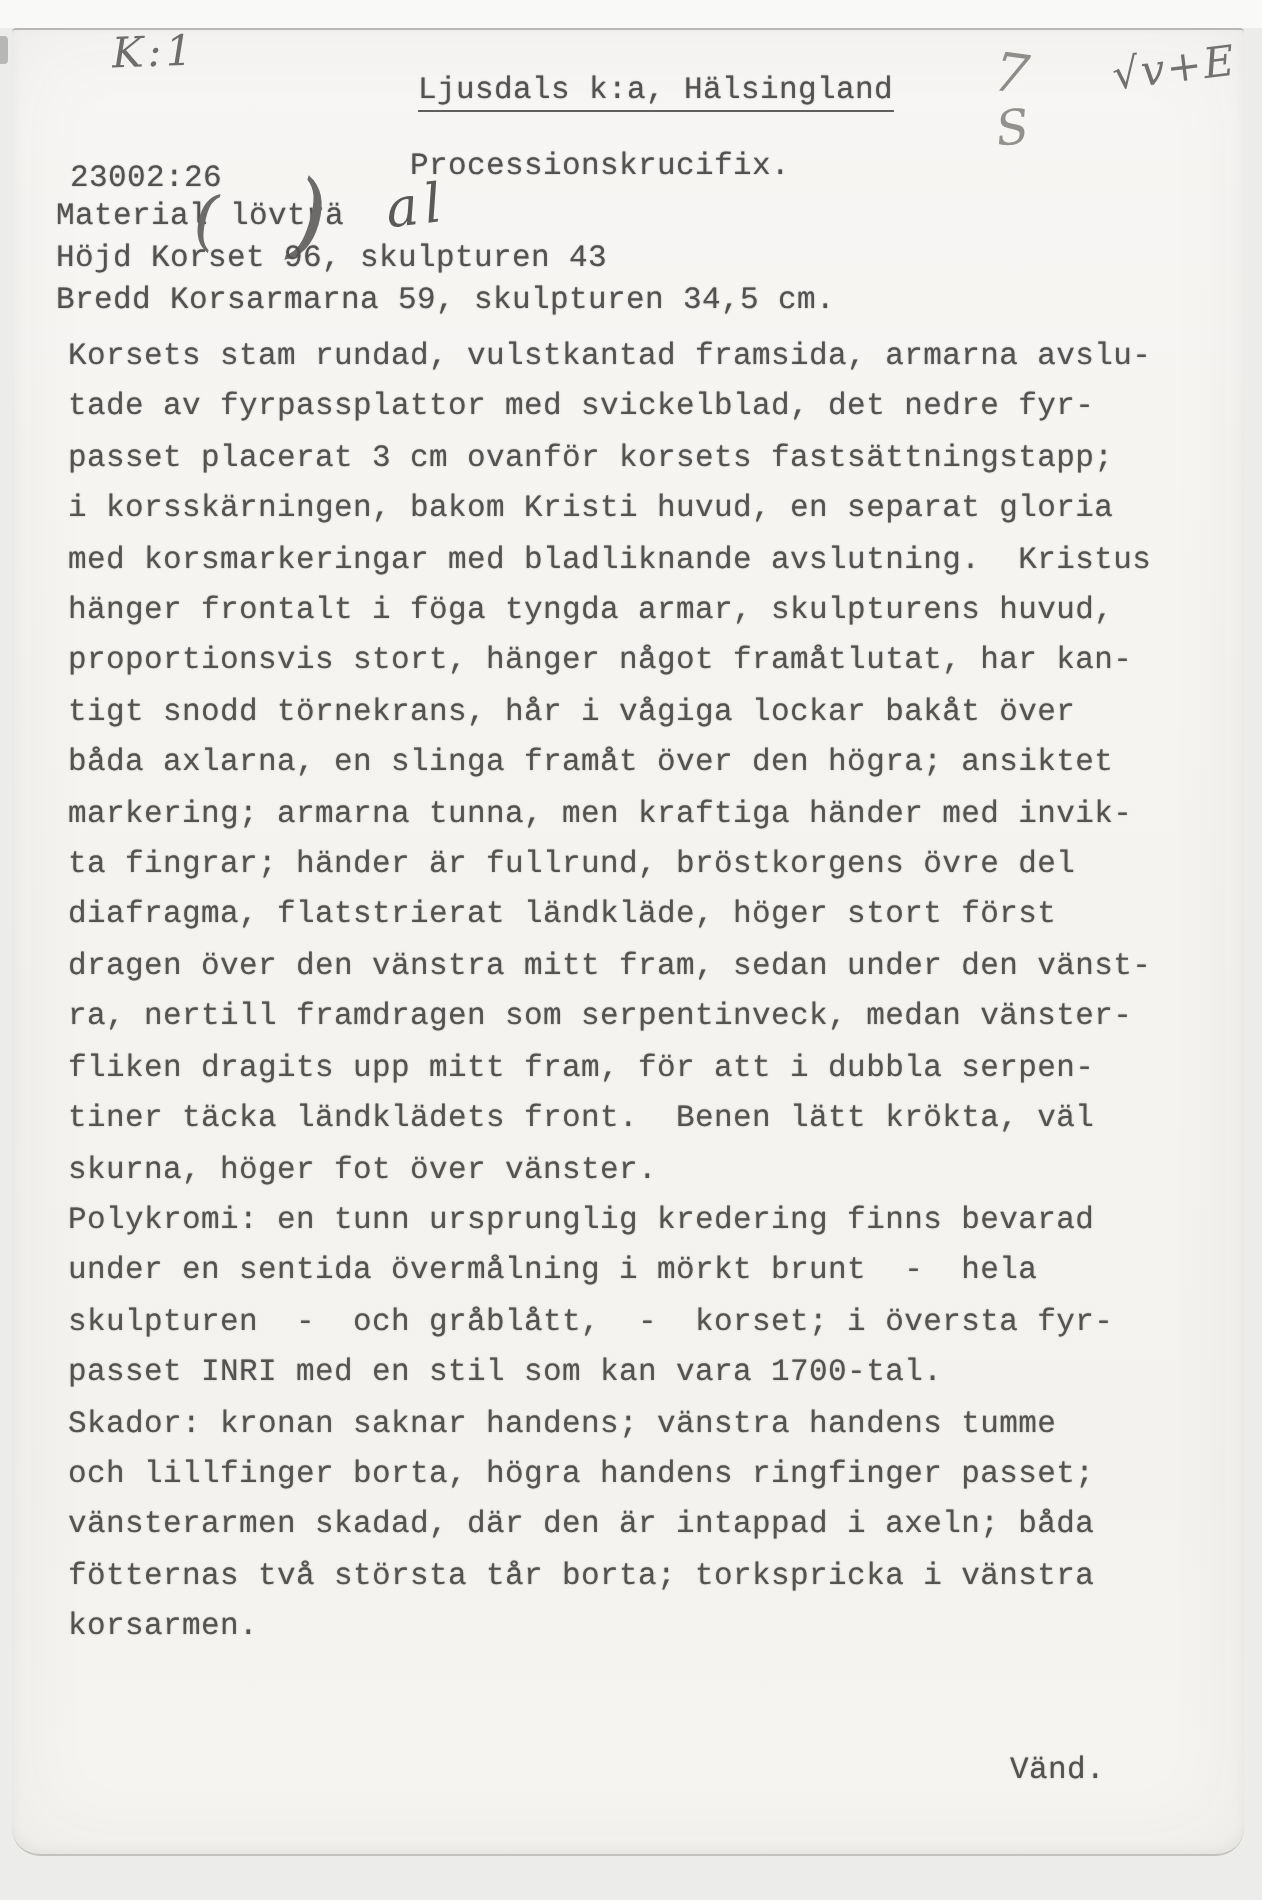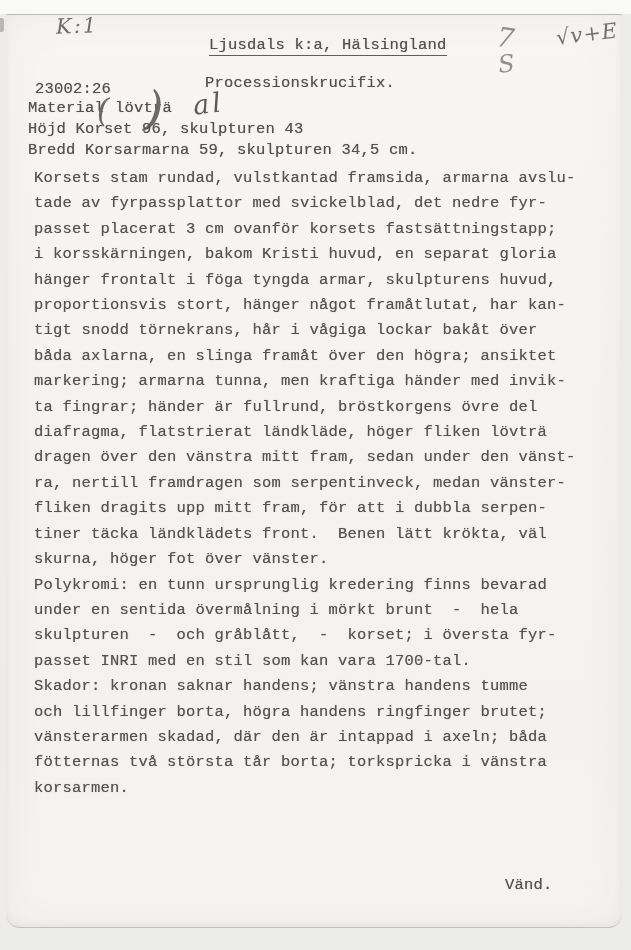--- a/index.html
+++ b/index.html
@@ -136,38 +136,39 @@
   <span class="hand hand-al">al</span>
 
   <span class="typed" style="left:28px;top:120px;">Höjd Korset 96, skulpturen 43</span>
   <span class="typed" style="left:28px;top:141px;">Bredd Korsarmarna 59, skulpturen 34,5 cm.</span>
 
   <div class="body-block">
     <div class="body-line">Korsets stam rundad, vulstkantad framsida, armarna avslu-</div>
     <div class="body-line">tade av fyrpassplattor med svickelblad, det nedre fyr-</div>
     <div class="body-line">passet placerat 3 cm ovanför korsets fastsättningstapp;</div>
     <div class="body-line">i korsskärningen, bakom Kristi huvud, en separat gloria</div>
+    <div class="body-line">med korsmarkeringar med bladliknande avslutning.  Kristus</div>
     <div class="body-line">hänger frontalt i föga tyngda armar, skulpturens huvud,</div>
     <div class="body-line">proportionsvis stort, hänger något framåtlutat, har kan-</div>
     <div class="body-line">tigt snodd törnekrans, hår i vågiga lockar bakåt över</div>
     <div class="body-line">båda axlarna, en slinga framåt över den högra; ansiktet</div>
     <div class="body-line">markering; armarna tunna, men kraftiga händer med invik-</div>
     <div class="body-line">ta fingrar; händer är fullrund, bröstkorgens övre del</div>
-    <div class="body-line">diafragma, flatstrierat ländkläde, höger fliken lövträ</div>
+    <div class="body-line">diafragma, flatstrierat ländkläde, höger stort först</div>
     <div class="body-line">dragen över den vänstra mitt fram, sedan under den vänst-</div>
     <div class="body-line">ra, nertill framdragen som serpentinveck, medan vänster-</div>
     <div class="body-line">fliken dragits upp mitt fram, för att i dubbla serpen-</div>
     <div class="body-line">tiner täcka ländklädets front.  Benen lätt krökta, väl</div>
     <div class="body-line">skurna, höger fot över vänster.</div>
     <div class="body-line">Polykromi: en tunn ursprunglig kredering finns bevarad</div>
     <div class="body-line">under en sentida övermålning i mörkt brunt  -  hela</div>
     <div class="body-line">skulpturen  -  och gråblått,  -  korset; i översta fyr-</div>
     <div class="body-line">passet INRI med en stil som kan vara 1700-tal.</div>
     <div class="body-line">Skador: kronan saknar handens; vänstra handens tumme</div>
-    <div class="body-line">och lillfinger borta, högra handens ringfinger brutet;</div>
+    <div class="body-line">och lillfinger borta, högra handens ringfinger passet;</div>
     <div class="body-line">vänsterarmen skadad, där den är intappad i axeln; båda</div>
     <div class="body-line">fötternas två största tår borta; torkspricka i vänstra</div>
     <div class="body-line">korsarmen.</div>
   </div>
 
   <span class="typed footer-note">Vänd.</span>
 
 </div>
 
 </body></html>

